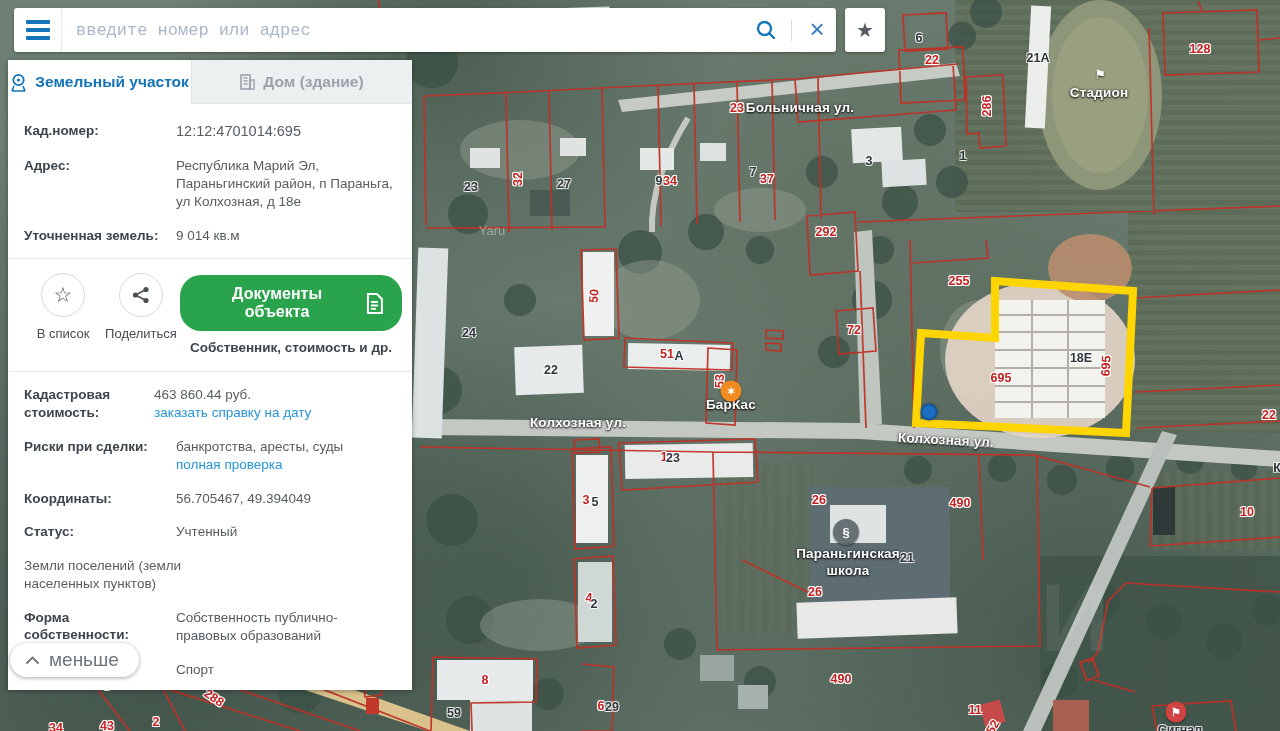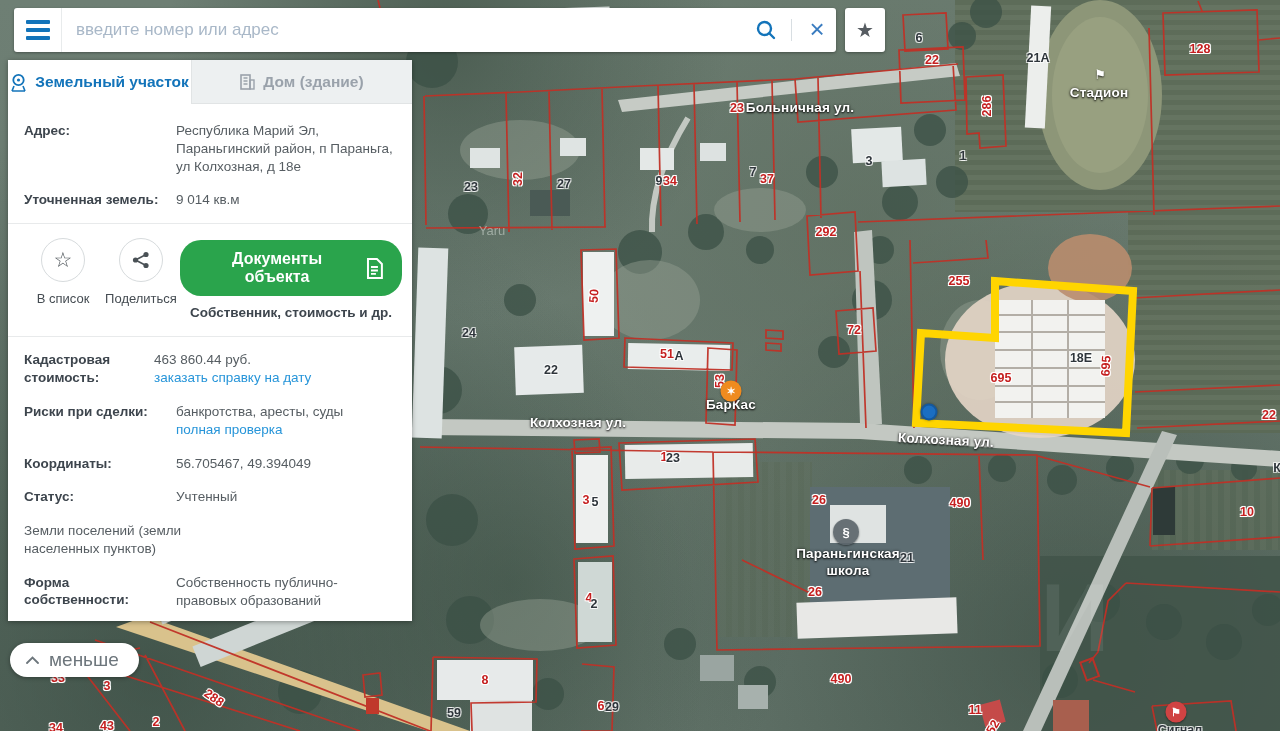--- a/index.html
+++ b/index.html
@@ -39,21 +39,21 @@
   .poi-school .poi-circle { width:26px; height:26px; background:rgba(92,102,107,.92); font-size:13px; }
   .poi-stadium { color:#fff; font-size:13px; text-shadow:0 1px 2px rgba(0,0,0,.8); }
 
   
   #searchbar { position:absolute; left:14px; top:8px; width:822px; height:44px; background:#fff;
                border-radius:3px; box-shadow:0 1px 3px rgba(0,0,0,.35); display:flex; align-items:center; z-index:30; }
   #menu-btn { width:48px; height:100%; display:flex; flex-direction:column; justify-content:center; align-items:center;
               gap:4px; border-right:1px solid #e8ebec; cursor:pointer; }
   #menu-btn i { display:block; width:24px; height:4px; background:var(--accent); border-radius:1px; }
   #search-input { flex:1; height:100%; border:none; outline:none; font-size:17px; color:#333; padding:0 14px;
-                  font-family:Liberation Sans, sans-serif; background:transparent; }
+                  font-family:Liberation Mono, monospace; background:transparent; }
   #search-input::placeholder { color:#a9b8c8; }
   .sb-div { width:1px; height:22px; background:#d8dee2; margin:0 6px; }
   .sb-ic { width:38px; display:flex; align-items:center; justify-content:center; cursor:pointer; }
   #clear-icon { color:#3a7cc0; font-size:26px; line-height:1; padding-bottom:3px; }
 
   #star-btn { position:absolute; left:845px; top:8px; width:40px; height:44px; background:#fff; border-radius:3px;
               box-shadow:0 1px 3px rgba(0,0,0,.35); display:flex; align-items:center; justify-content:center;
               color:#565c61; font-size:20px; cursor:pointer; z-index:30; }
 
   
@@ -365,20 +365,24 @@
             <rect x="1" y="1" width="9" height="14" stroke="#9aa2ab" stroke-width="1.6" fill="none"></rect>
             <rect x="10" y="6" width="4" height="9" stroke="#9aa2ab" stroke-width="1.4" fill="none"></rect>
             <path d="M3.5,4 h4 M3.5,7 h4 M3.5,10 h4" stroke="#9aa2ab" stroke-width="1.3"></path>
           </svg>
         <span>Дом (здание)</span>
       </div>
     </div>
 
     <div class="content">
       <div class="row">
+        <div class="lbl">Кад.номер:</div>
+        <div class="val lnk cadnum">12:12:4701014:695</div>
+      </div>
+      <div class="row">
         <div class="lbl">Адрес:</div>
         <div class="val" style="max-width:225px">Республика Марий Эл, Параньгинский район, п Параньга, ул Колхозная, д 18е</div>
       </div>
       <div class="row">
         <div class="lbl">Уточненная земель:</div>
         <div class="val">9 014 кв.м</div>
       </div>
 
       <div class="hr"></div>
 
@@ -432,20 +436,24 @@
         <div class="lbl">Статус:</div>
         <div class="val">Учтенный</div>
       </div>
       <div class="row">
         <div class="val" style="max-width:218px">Земли поселений (земли населенных пунктов)</div>
       </div>
       <div class="row">
         <div class="lbl">Форма собственности:</div>
         <div class="val" style="max-width:230px">Собственность публично-правовых образований</div>
       </div>
+      <div class="row">
+        <div class="lbl">по документу:</div>
+        <div class="val">Спорт</div>
+      </div>
     </div>
   </div>
 
   <button id="less-btn">
     <svg width="13" height="8" viewBox="0 0 13 8">
         <path d="M1,7 L6.5,1.5 L12,7" stroke="#6d767c" stroke-width="1.8" fill="none" stroke-linecap="round"></path>
       </svg>
     <span>меньше</span>
   </button>
 

